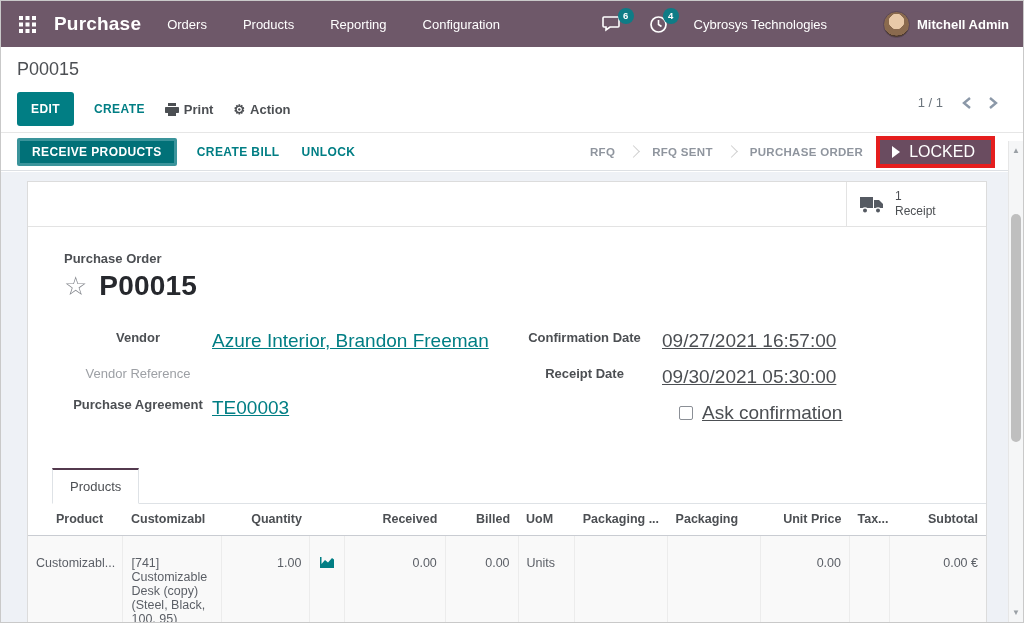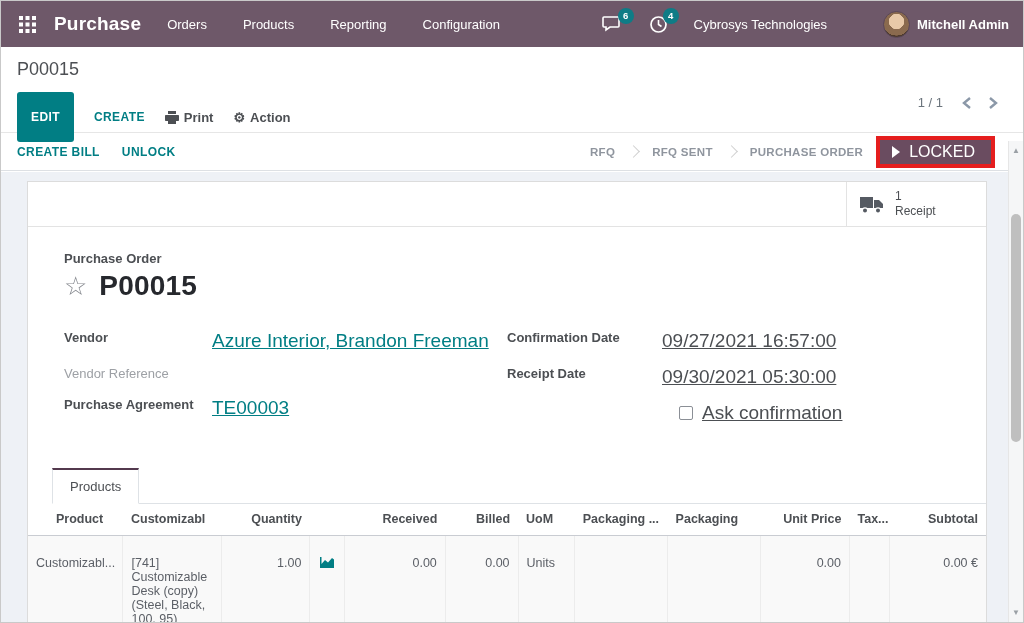--- a/index.html
+++ b/index.html
@@ -36,21 +36,21 @@
   }
   .user-name { font-size:13px; font-weight:bold; }
 
   
   .control { padding:12px 16px 0 16px; position:relative; border-bottom:1px solid #e6e6e6; height:86px; }
   .breadcrumb-title { font-size:18px; color:#4c4f53; margin-bottom:12px; }
   .cp-buttons { display:flex; align-items:center; gap:20px; }
   .btn-edit {
     background:#017e84; color:#fff; border:none; font-family:inherit;
     font-size:12px; font-weight:bold; letter-spacing:.4px;
-    padding:18px 14px; border-radius:3px; cursor:pointer;
+    padding:10px 14px; border-radius:3px; cursor:pointer;
   }
   .btn-create-link {
     color:#017e84; font-size:12px; font-weight:bold; letter-spacing:.4px; cursor:pointer;
   }
   .btn-plain { display:flex; align-items:center; gap:5px; font-size:13px; font-weight:bold; color:#4c4f53; cursor:pointer; }
   .pager { position:absolute; right:24px; top:48px; display:flex; align-items:center; gap:18px; }
   .pager-count { font-size:13px; color:#6c757d; }
   .pager-arrows { display:flex; gap:16px; }
   .pager-arrows svg { cursor:pointer; }
 
@@ -80,21 +80,21 @@
   .button-box { height:45px; border-bottom:1px solid #e3e3e3; display:flex; justify-content:flex-end; }
   .stat-btn { width:140px; border-left:1px solid #e3e3e3; display:flex; align-items:center; gap:10px; padding:0 12px; cursor:pointer; }
   .stat-texts { display:flex; flex-direction:column; font-size:12px; color:#4c4f53; line-height:1.25; }
 
   .sheet-body { padding:24px 36px 0 36px; }
   .doc-label { font-size:13px; color:#4c4f53; font-weight:bold; margin-bottom:4px; }
   .title-row { display:flex; align-items:center; gap:12px; }
   .star { font-size:26px; color:#878a90; cursor:pointer; line-height:1; }
   .doc-name { font-size:28px; font-weight:bold; color:#26282d; letter-spacing:.2px; }
 
-  .fields { display:flex; margin-top:28px; }
+  .fields { display:flex; margin-top:28px;text-align:center; }
   .fcol { width:50%; }
   .frow { display:flex; align-items:flex-start; margin-bottom:14px; min-height:17px; }
   .flabel { width:148px; font-size:13px; font-weight:bold; color:#4c4f53; flex-shrink:0; }
   .flabel.muted { color:#9da0a5; font-weight:normal; }
   .fvalue { font-size:19px; color:#4c4f53;text-decoration:underline; }
   .fvalue.link { color:#017e84; cursor:pointer; }
   .fcol.right .flabel { width:155px; }
   .checkbox { width:14px; height:14px; border:1px solid #8b8f96; border-radius:2px; background:#fff; margin-right:9px; cursor:pointer; flex-shrink:0; }
   .chk-row { display:flex; align-items:center;padding-left:17px; }
 
@@ -192,20 +192,21 @@
           <path d="M9 2L3 7l6 5" fill="none" stroke="#8b98a8" stroke-width="2.4"></path>
         </svg>
       <svg width="11" height="14" viewBox="0 0 11 14">
           <path d="M2 2l6 5-6 5" fill="none" stroke="#8b98a8" stroke-width="2.4"></path>
         </svg>
     </span>
   </div>
 </div>
 
 <div class="statusbar">
+  <button class="btn-receive">RECEIVE PRODUCTS</button>
   <span class="sb-link">CREATE BILL</span>
   <span class="sb-link">UNLOCK</span>
   <div class="pipeline">
     <span class="state">RFQ</span>
     <span class="state-sep"></span>
     <span class="state">RFQ SENT</span>
     <span class="state-sep"></span>
     <span class="state">PURCHASE ORDER</span>
     <span class="state-active">
       <span class="play"></span>

